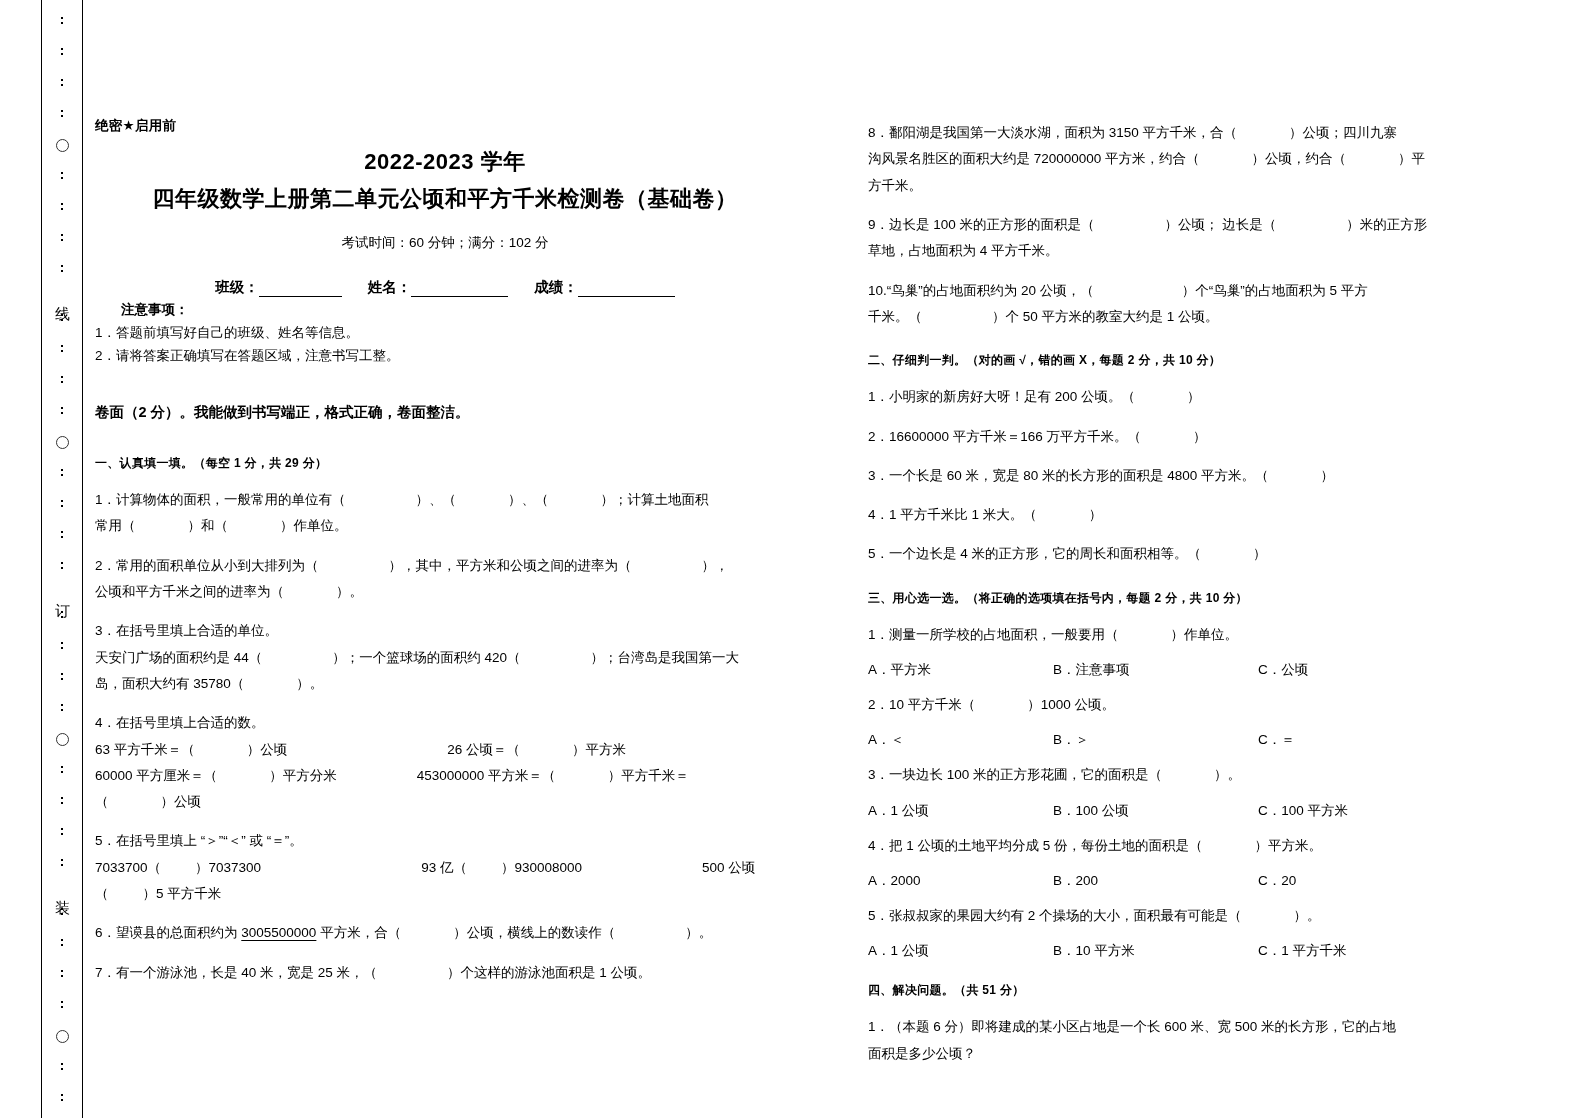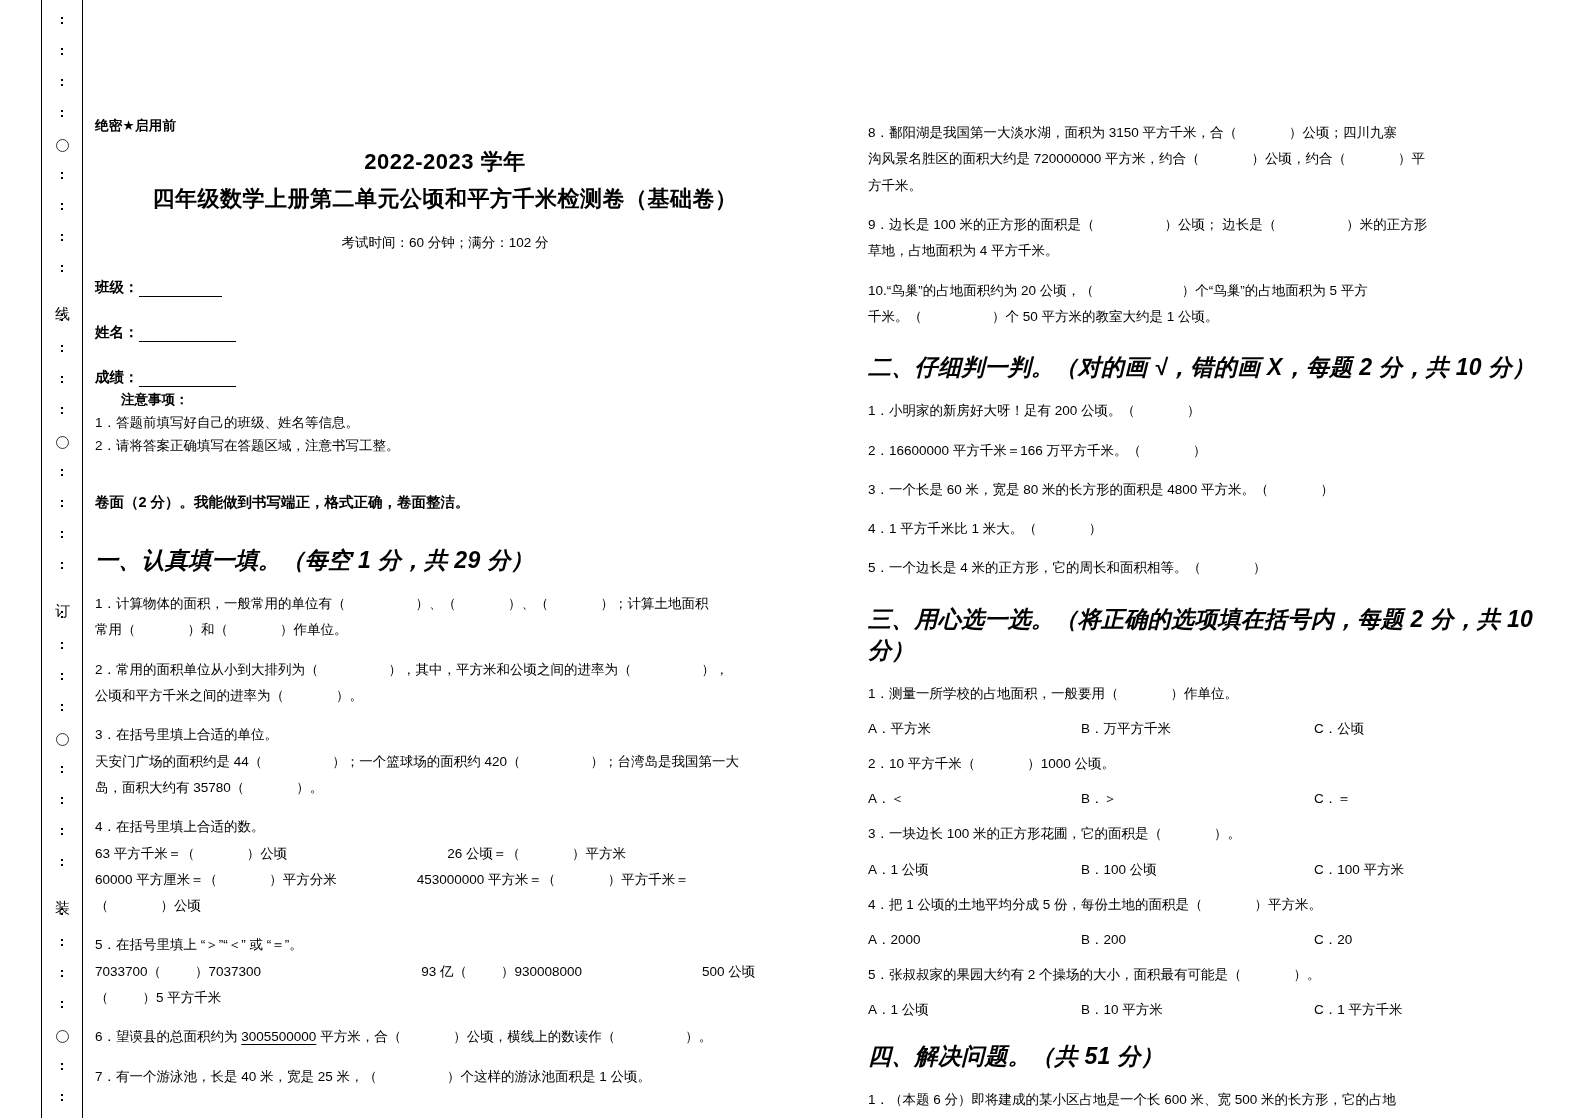--- a/index.html
+++ b/index.html
@@ -97,21 +97,20 @@
     margin-top: 20px;
   }
 
   .fields-row {
     display: flex;
     justify-content: center;
     gap: 26px;
     font-size: 14.5px;
     font-weight: bold;
     margin-top: 26px;
-    flex-direction: column;
   }
   .field { display: flex; align-items: flex-end; }
   .field-label { white-space: nowrap; }
   .blank-line {
     display: inline-block;
     border-bottom: 1.4px solid #000;
     height: 14px;
   }
   .bl-1 { width: 83px; }
   .bl-2 { width: 97px; }
@@ -128,40 +127,38 @@
     margin-top: 5px;
   }
 
   .paper-note {
     font-size: 14.5px;
     font-weight: bold;
     margin-top: 38px;
   }
 
   .section-head {
-    font-size: 23px;
+    font-size: 12px;
     font-weight: bold;
     margin-top: 33px;
     letter-spacing: .3px;
-    font-style: italic;
   }
   #col-right .section-head { margin-top: 22px; }
 
   .q {
     font-size: 13.5px;
     margin-top: 15px;
     line-height: 1.95;
   }
   .q.tight { margin-top: 13px; }
 
   .opts {
     display: flex;
     font-size: 13.5px;
     margin-top: 13px;
-    gap: 28px;
   }
   .opt-a { width: 185px; }
   .opt-b { width: 205px; }
   .opt-c { width: auto; }
 
   .paren-gap { display: inline-block; }
   .g-sm  { width: 34px; }
   .g-md  { width: 52px; }
   .g-lg  { width: 70px; }
   .g-xl  { width: 88px; }
@@ -330,21 +327,21 @@
       <span>5．一个边长是 4 米的正方形，它的周长和面积相等。（</span><span class="paren-gap g-md"></span><span>）</span>
     </div>
 
     <div class="section-head">三、用心选一选。（将正确的选项填在括号内，每题 2 分，共 10 分）</div>
 
     <div class="q">
       <span>1．测量一所学校的占地面积，一般要用（</span><span class="paren-gap g-md"></span><span>）作单位。</span>
     </div>
     <div class="opts">
       <span class="opt-a">A．平方米</span>
-      <span class="opt-b">B．万平方千米</span>
+      <span class="opt-b">B．注意事项</span>
       <span class="opt-c">C．公顷</span>
     </div>
 
     <div class="q tight">
       <span>2．10 平方千米（</span><span class="paren-gap g-md"></span><span>）1000 公顷。</span>
     </div>
     <div class="opts">
       <span class="opt-a">A．＜</span>
       <span class="opt-b">B．＞</span>
       <span class="opt-c">C．＝</span>

